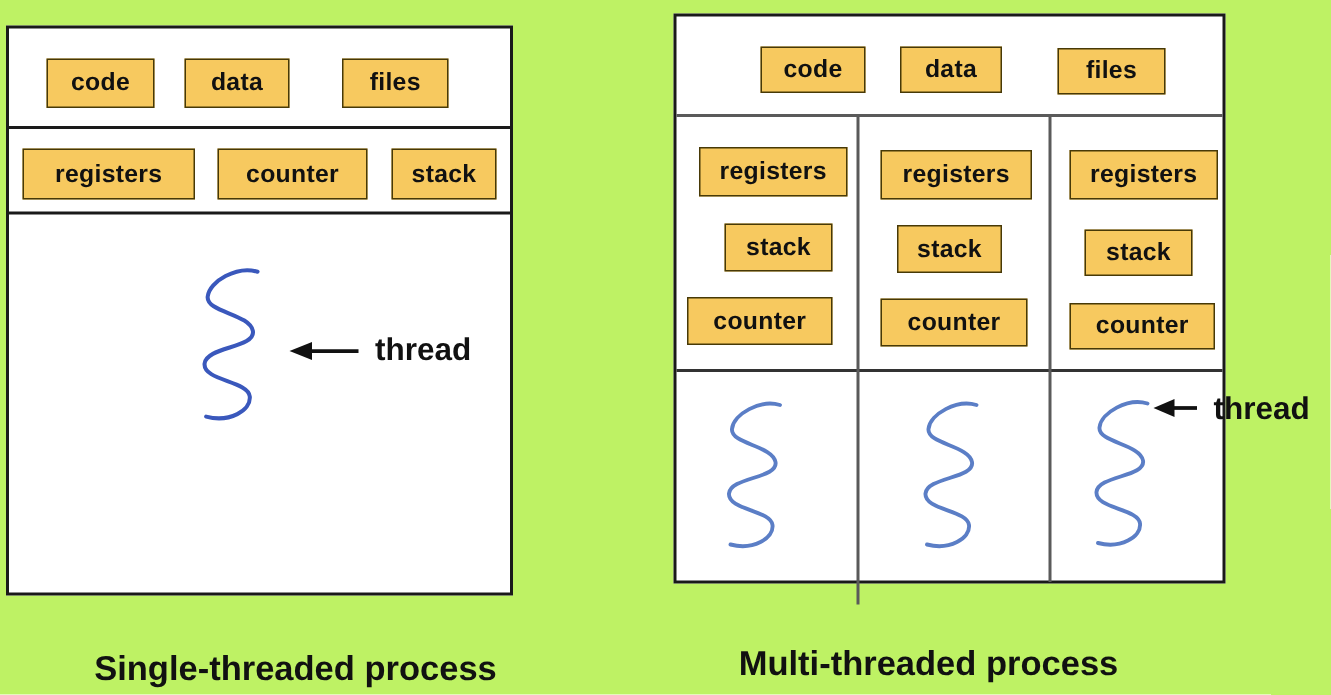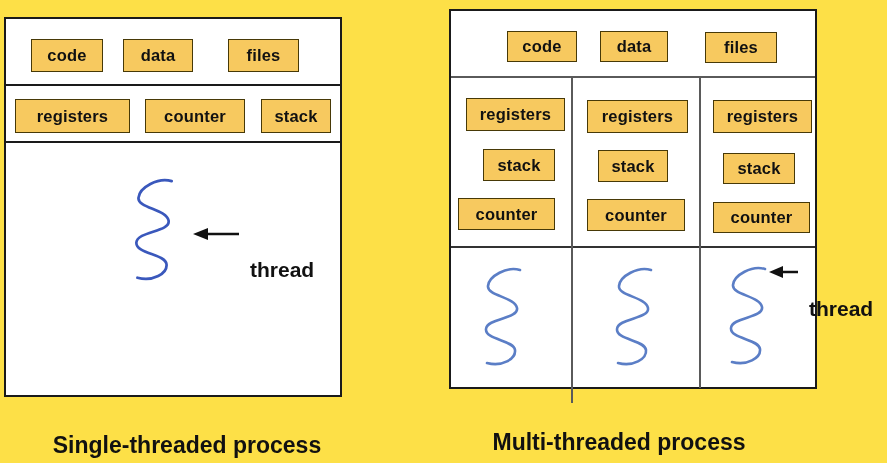--- a/index.html
+++ b/index.html
@@ -6,38 +6,38 @@
     --box-fill:#F7C95F;
     --box-border:#473907;
     --outline:#1a1a1a;
     --divider:#5a5a5a;
     --thread-left:#3A58BC;
     --thread-right:#5B7EC6;
     --text:#111111;
   }
   html,body{margin:0;padding:0;background:#ffffff;}
   #stage{
-    position:relative;width:887px;height:463px;background:#fde047;
+    position:relative;width:887px;height:463px;background:#bef264;
     font-family:"Liberation Sans", sans-serif;color:var(--text);
     overflow:hidden;
   }
   .rect{position:absolute;box-sizing:border-box;border:2px solid var(--outline);background:#ffffff;}
   .hline{position:absolute;height:2px;}
   .vline{position:absolute;width:2px;}
   .dark{background:var(--outline);}
   .gray{background:var(--divider);}
   .ybox{
     position:absolute;box-sizing:border-box;
     background:var(--box-fill);border:1.5px solid var(--box-border);
     display:flex;align-items:center;justify-content:center;
     font-weight:bold;font-size:16.5px;color:var(--text);
     letter-spacing:0.2px;
   }
   .threadlabel{
-    position:absolute;font-weight:bold;font-size:21px;color:var(--text);margin-top:36px;
+    position:absolute;font-weight:bold;font-size:21px;color:var(--text);
   }
   .caption{
     position:absolute;font-weight:bold;font-size:23px;color:var(--text);
     text-align:center;
   }
   svg{position:absolute;overflow:visible;}
   .squiggle-path{fill:none;stroke-width:2.6;stroke-linecap:round;}
   .arrow-line{stroke:var(--text);stroke-width:2.5;}
   .arrow-head{fill:var(--text);}
 </style>
@@ -62,21 +62,21 @@
     <path class="squiggle-path" style="stroke:var(--thread-left);" d="M 43 4 C 30 0, 12 10, 11 20 C 10 30, 38 31, 40 42 C 42 53, 10 52, 9 63 C 8 74, 37 74, 38 84 C 39 93, 25 101, 10 97"></path>
   </svg>
 
   <svg style="left:191px;top:226px;" width="50" height="16" viewBox="0 0 50 16">
     <line class="arrow-line" x1="14" y1="8" x2="48" y2="8"></line>
     <polygon class="arrow-head" points="2,8 17,2 17,14"></polygon>
   </svg>
 
   <div class="threadlabel" style="left:250px;top:222px;">thread</div>
 
-  <div class="caption" style="left:10px;top:432px;width:354px;">Single-threaded process</div>
+  <div class="caption" style="left:20px;top:432px;width:354px;">Single-threaded process</div>
 
   <div class="rect" style="left:449px;top:9px;width:368px;height:380px;"></div>
   <div class="hline gray" style="left:451px;top:76px;width:364px;"></div>
   <div class="hline" style="left:451px;top:246px;width:364px;background:#333333;"></div>
   <div class="vline gray" style="left:571px;top:78px;height:325px;"></div>
   <div class="vline gray" style="left:699px;top:78px;height:310px;"></div>
 
   <div class="ybox" style="left:507px;top:31px;width:70px;height:31px;">code</div>
   <div class="ybox" style="left:600px;top:31px;width:68px;height:31px;">data</div>
   <div class="ybox" style="left:705px;top:32px;width:72px;height:31px;">files</div>

